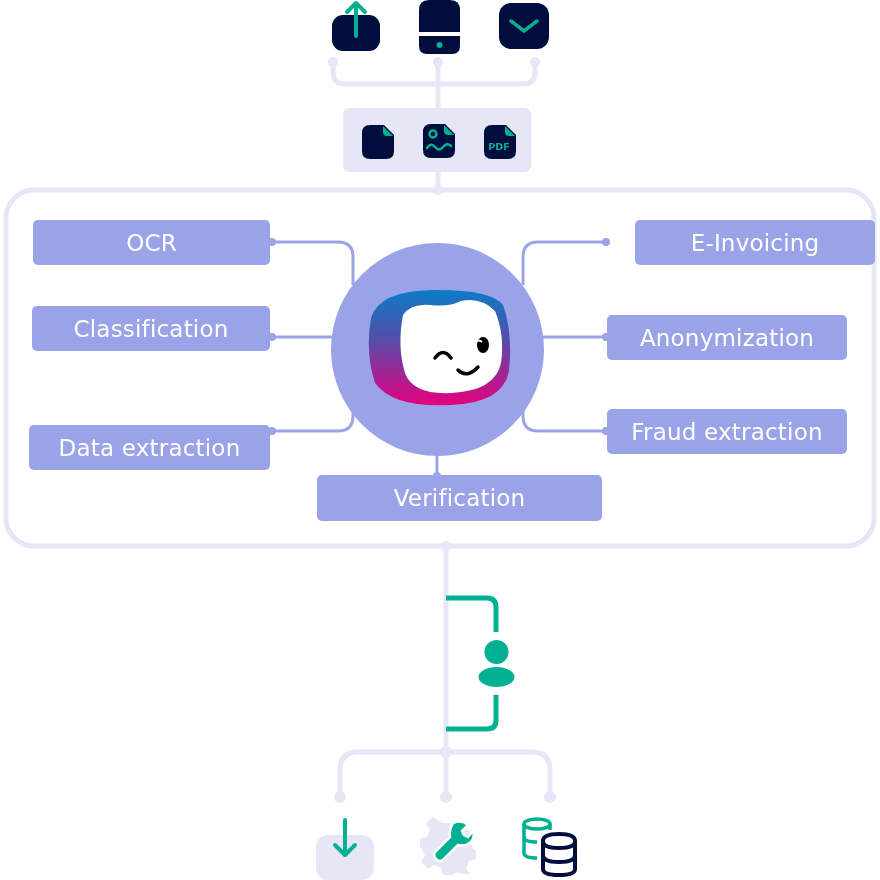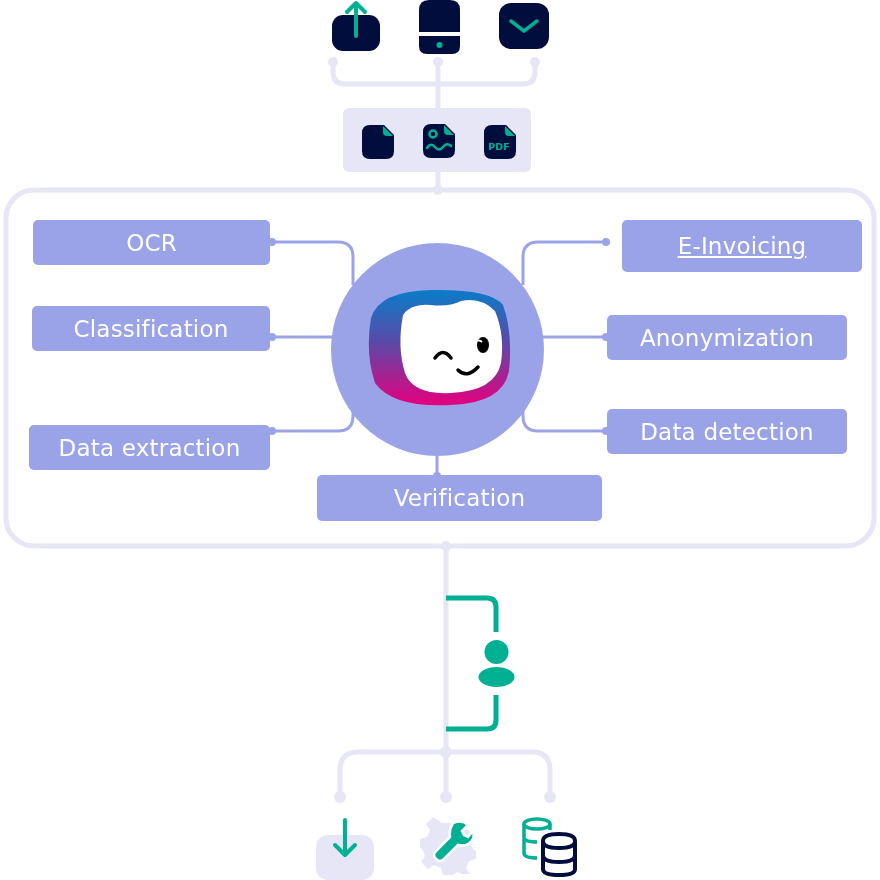--- a/index.html
+++ b/index.html
@@ -117,28 +117,28 @@
 <div class="pill" style="left:33px;top:220px;width:237px;height:45px;justify-content:center;">
   <span>OCR</span>
 </div>
 <div class="pill" style="left:32px;top:306px;width:238px;height:45px;">
   <span>Classification</span>
 </div>
 <div class="pill" style="left:29px;top:409px;width:241px;height:45px;margin-top:16px;">
   <span>Data extraction</span>
 </div>
 
-<div class="pill" style="left:622px;top:220px;width:240px;height:52px;text-decoration:underline;">
+<div class="pill" style="left:635px;top:220px;width:240px;height:45px;">
   <span>E-Invoicing</span>
 </div>
 <div class="pill" style="left:607px;top:315px;width:240px;height:45px;text-align:center;">
   <span>Anonymization</span>
 </div>
 <div class="pill" style="left:607px;top:409px;width:240px;height:45px;">
-  <span>Data detection</span>
+  <span>Fraud extraction</span>
 </div>
 
 <div class="pill" style="left:317px;top:475px;width:285px;height:46px;">
   <span>Verification</span>
 </div>
 
 <div class="icon" style="left:331px;top:243px;width:213px;height:213px;">
   <svg width="213" height="213" viewBox="0 0 213 213">
     <defs>
       <linearGradient id="mascotGrad" x1="0" y1="0" x2="0" y2="1">

